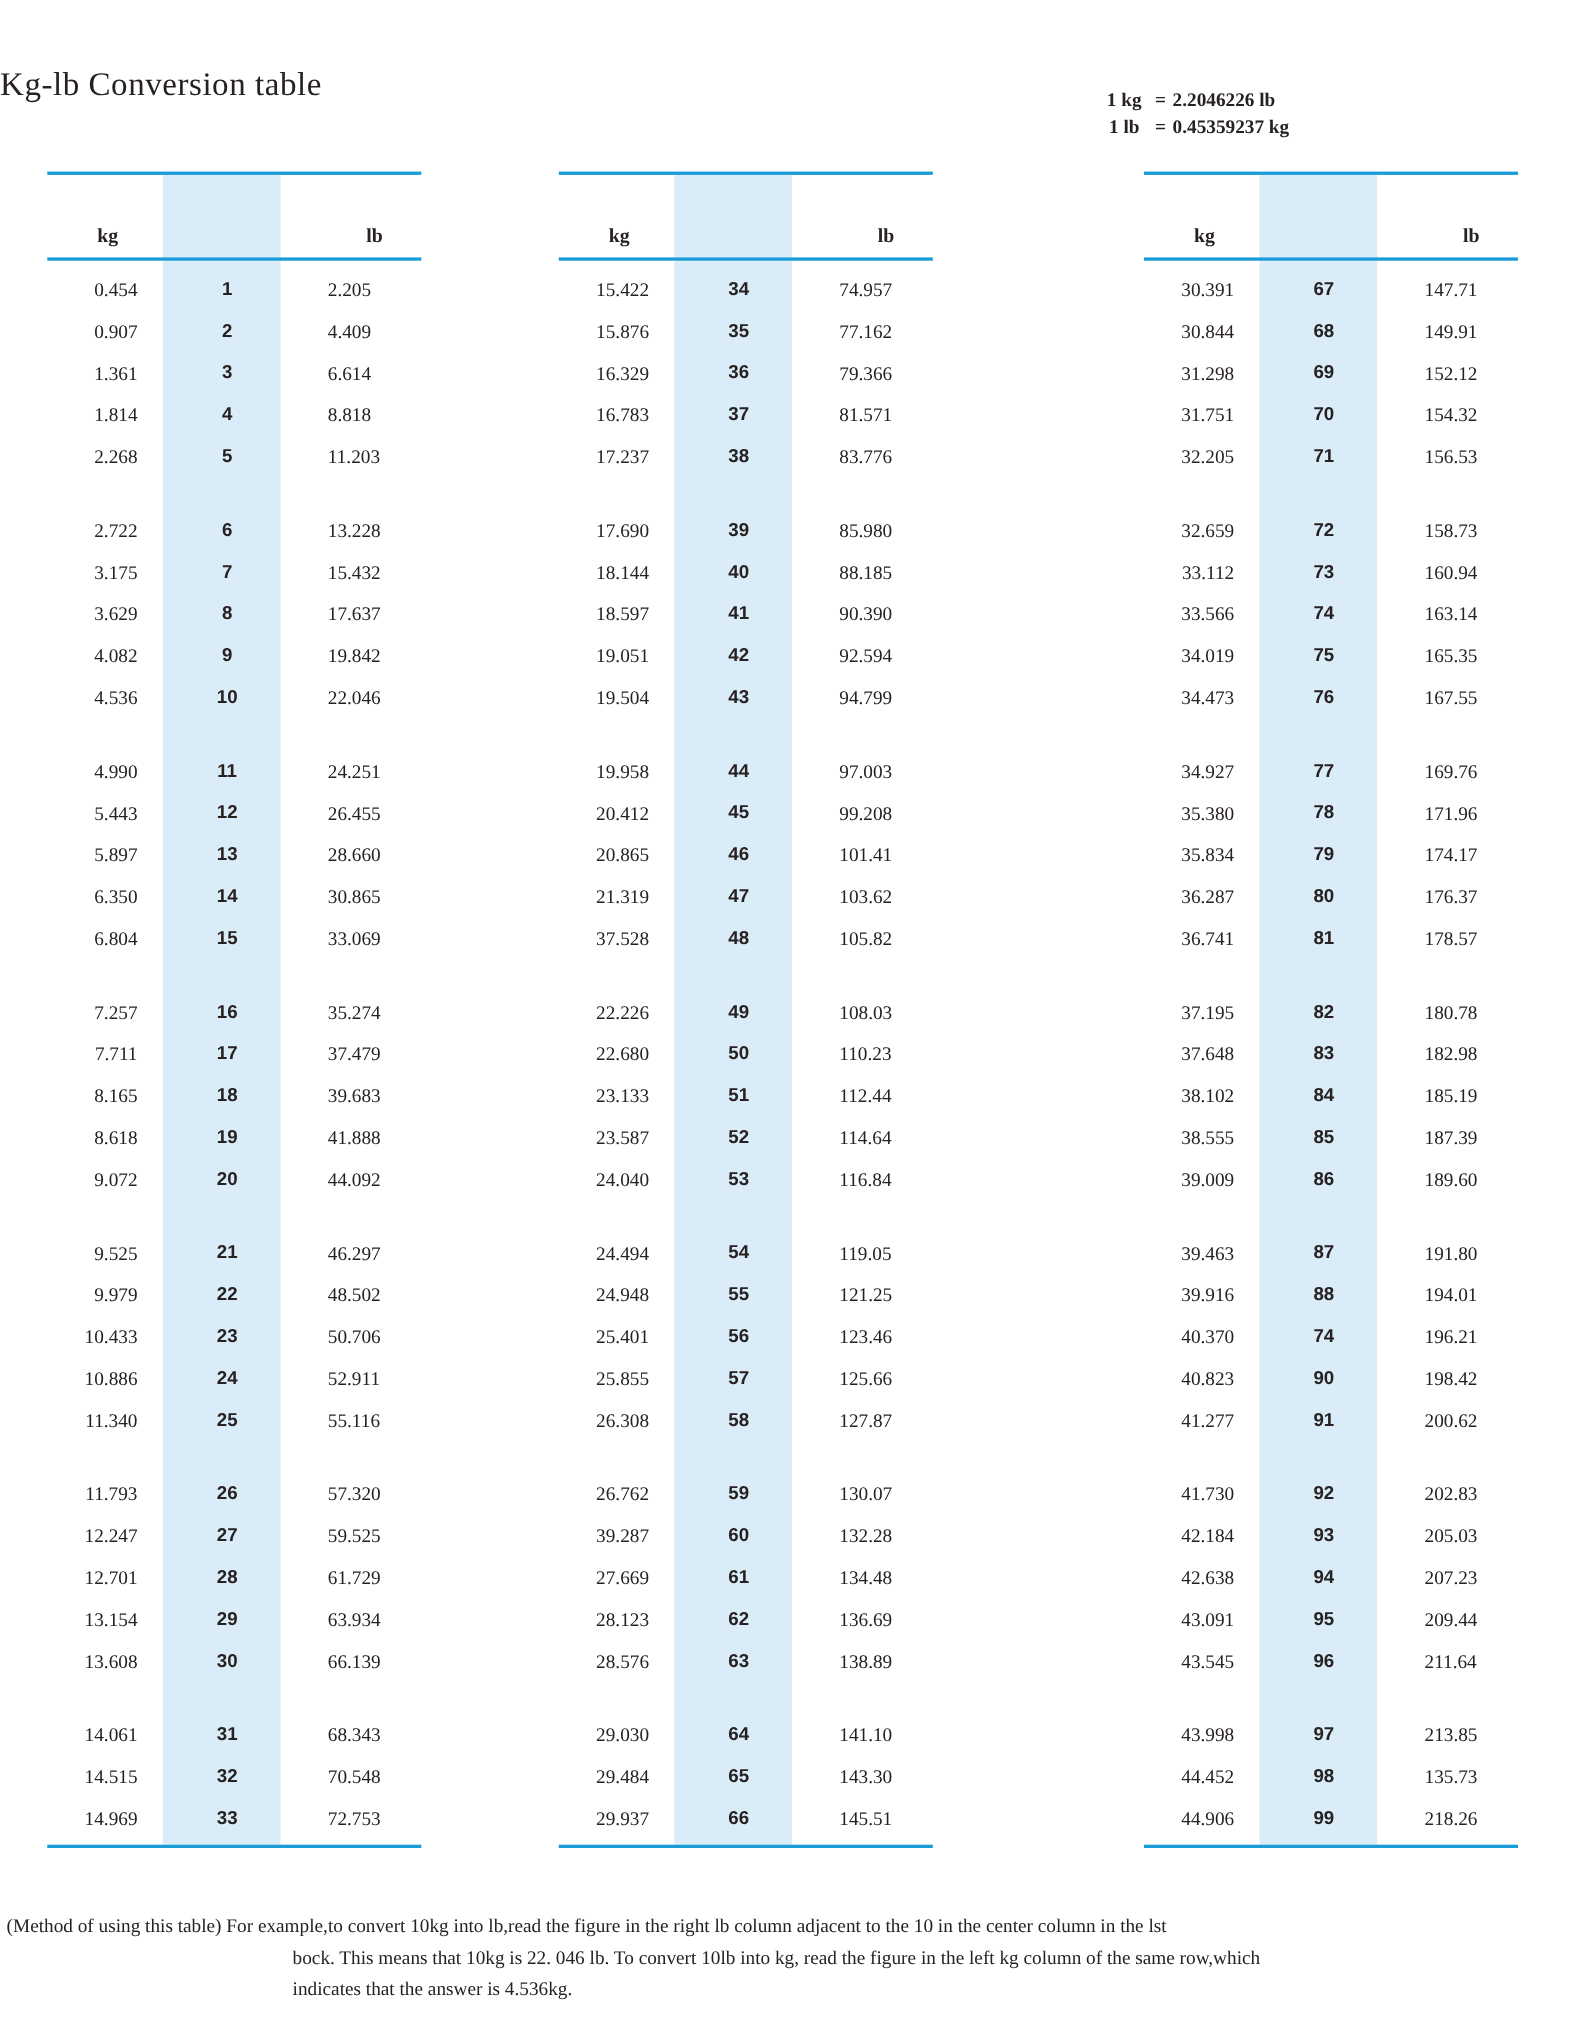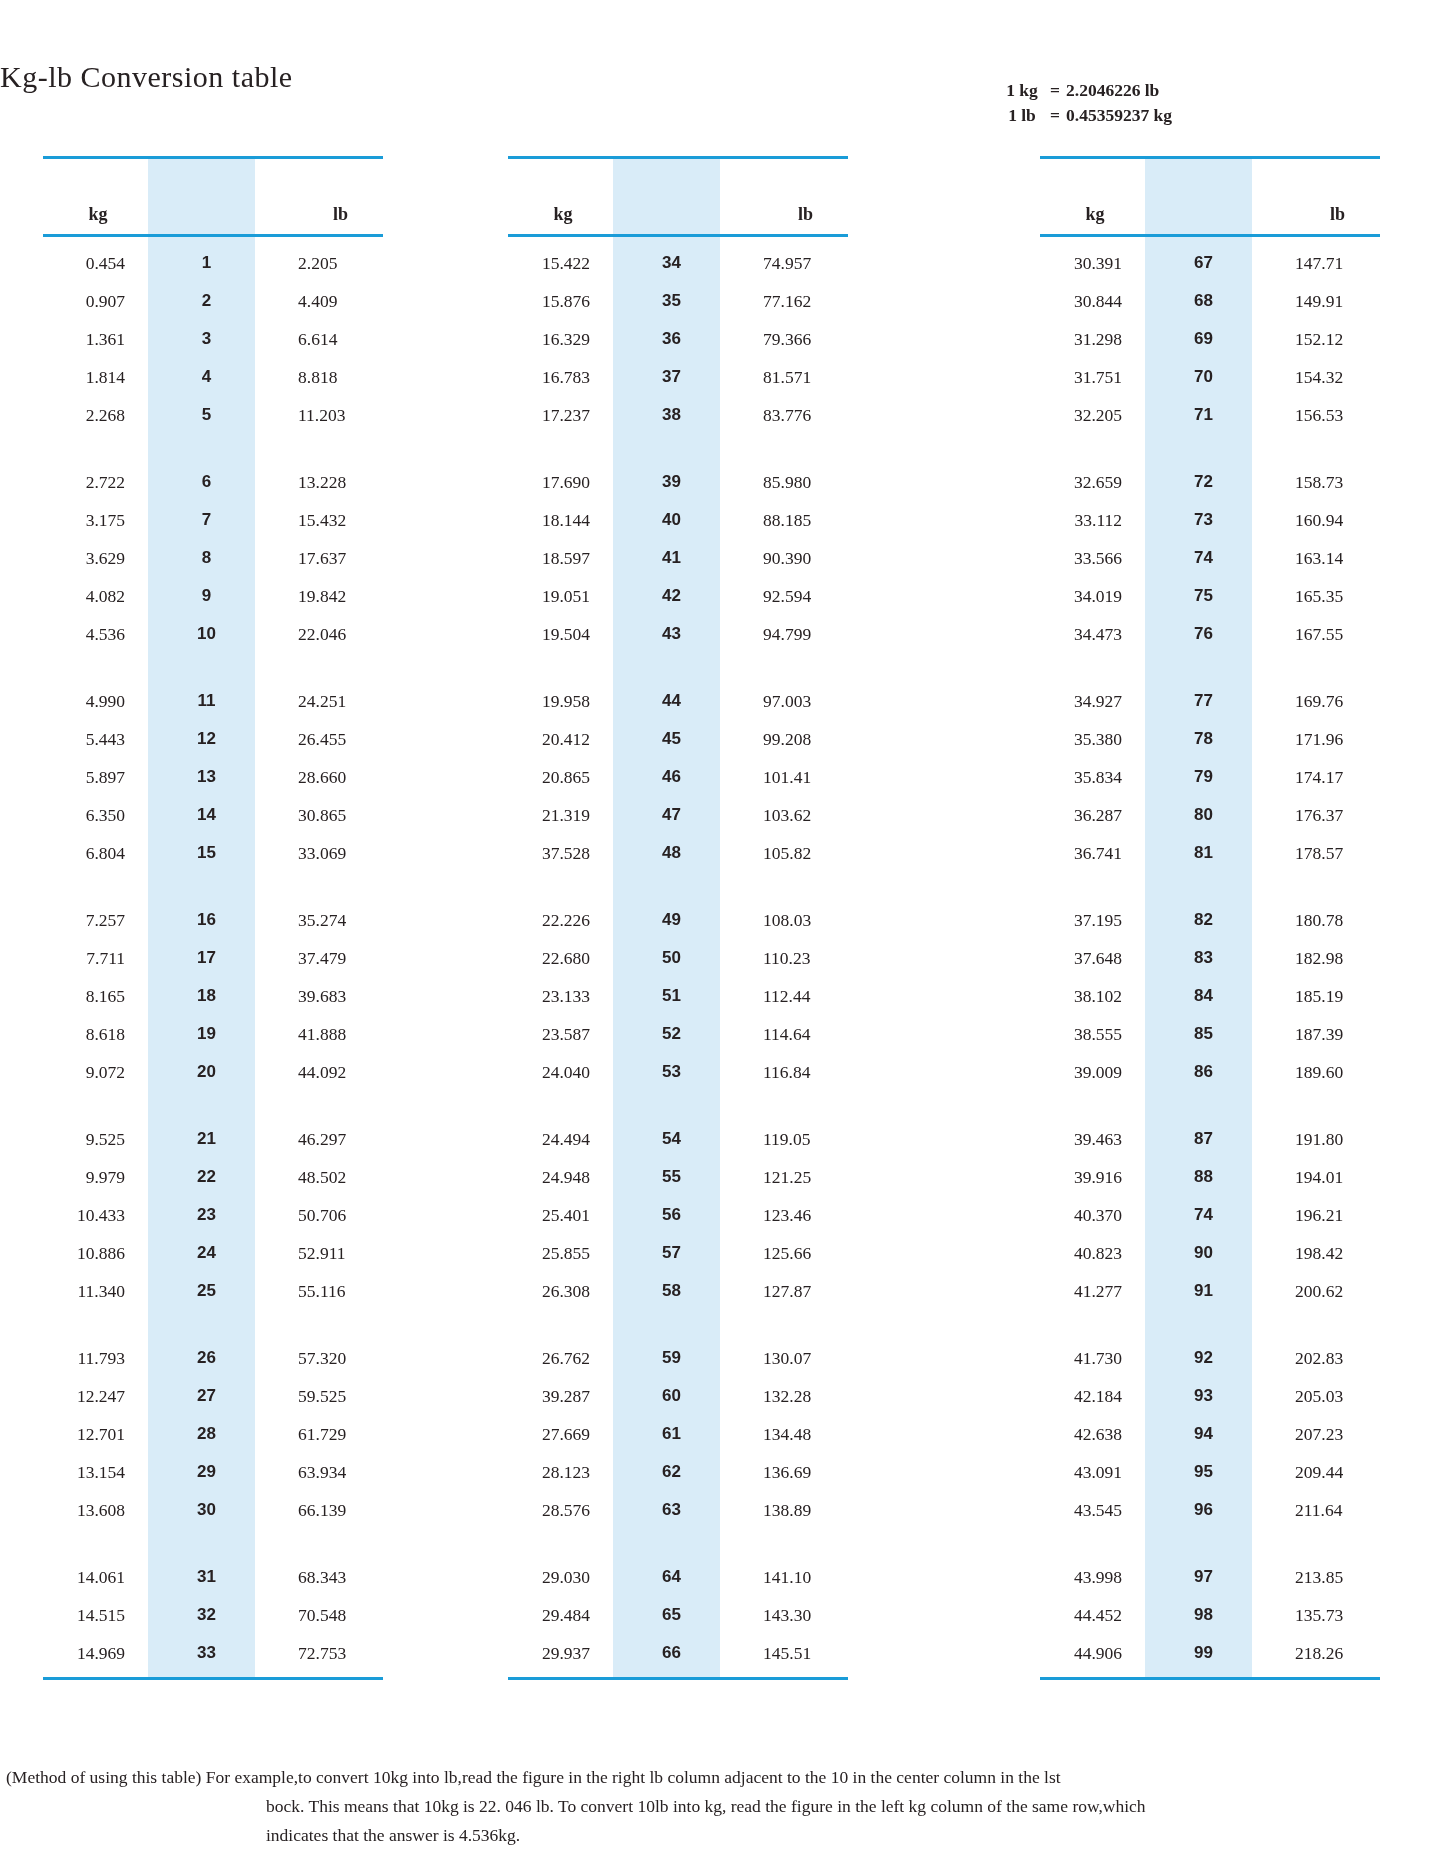--- a/index.html
+++ b/index.html
@@ -67,21 +67,21 @@
   .c-n{
     text-align:center;
     font-family:"Liberation Sans", sans-serif;
     font-weight:700;font-size:17px;
   }
   .c-lb{padding-left:38px;}
   .gap{height:29px;}
   
   .footer{
     position:absolute;top:1736px;left:6px;width:1442px;
-    font-size:17.5px;line-height:29px;margin-top:27px;
+    font-size:17.5px;line-height:29px;
   }
   .footer-line-indent{margin-left:260px;}
 </style>
 </head>
 <body>
 
 <div class="page">
 
   <div class="title">Kg-lb Conversion table</div>
 

